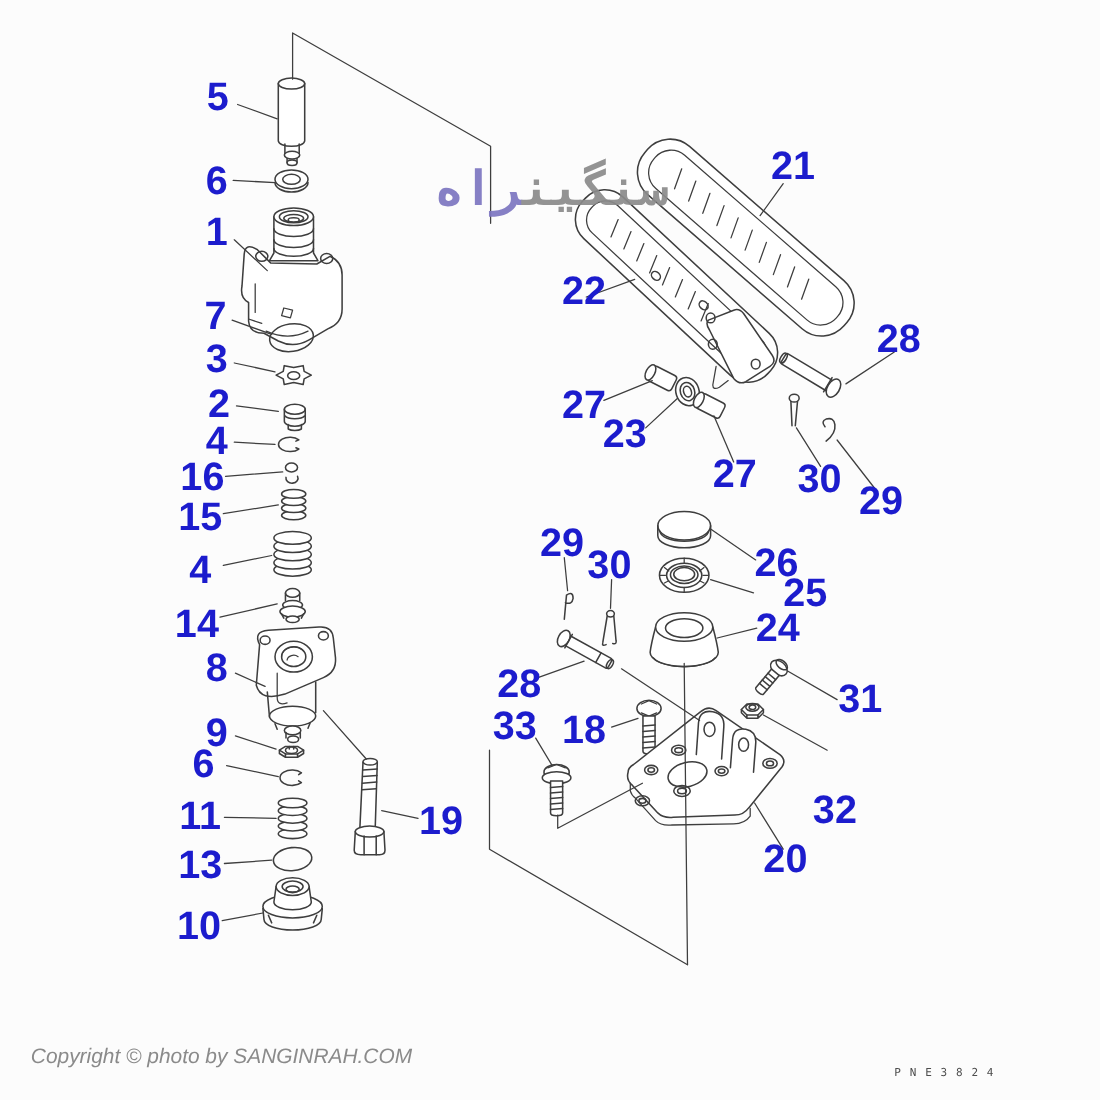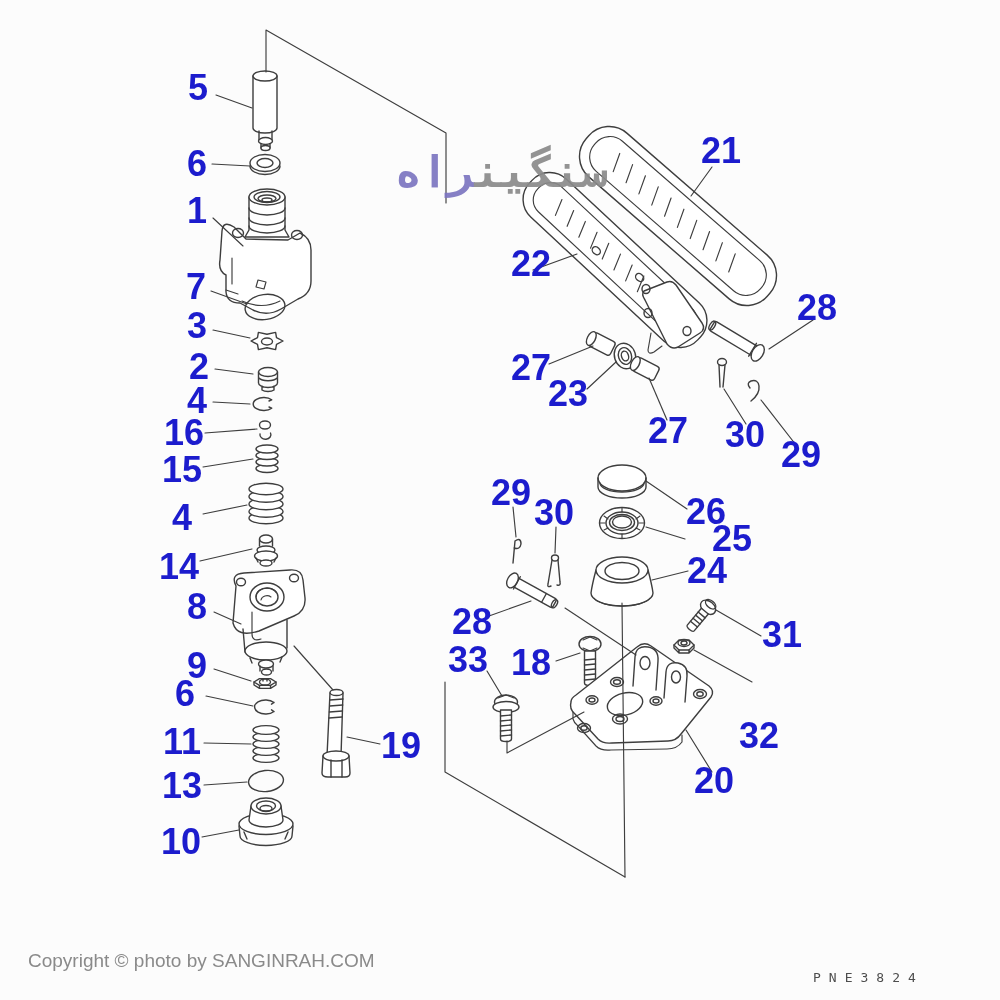--- a/index.html
+++ b/index.html
@@ -21,23 +21,24 @@
   .watermark{
     position:absolute;left:395px;top:153px;direction:rtl;
     font-family:Liberation Mono, monospace;font-weight:700;font-size:44px;
     line-height:1;opacity:.92;letter-spacing:0;white-space:nowrap;
   }
   .wm-gray{color:var(--wm-gray);}
   .wm-purple{color:var(--wm-purple);}
   .copyright{
     position:absolute;left:28px;top:950px;font-size:19px;color:var(--footer);
     font-family:"Liberation Sans",sans-serif;
+    font-style:italic;
   }
   .code-stamp{
-    position:absolute;left:813px;top:970px;font-size:13px;color:var(--code);
+    position:absolute;left:813px;top:970px;font-size:10px;color:var(--code);
     font-family:"DejaVu Sans Mono",monospace;letter-spacing:8px;
   }
 </style>
 </head>
 <body>
 
 <div class="stage">
 
   <svg width="1000" height="1000" viewBox="0 0 1000 1000">
 

